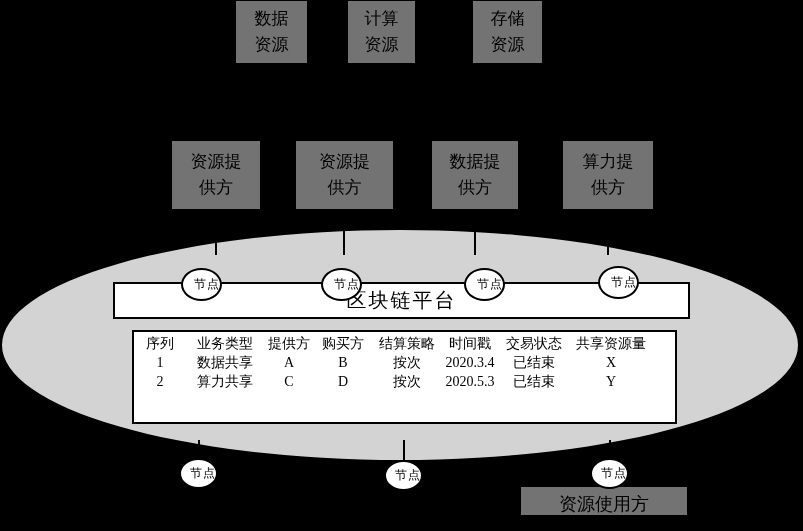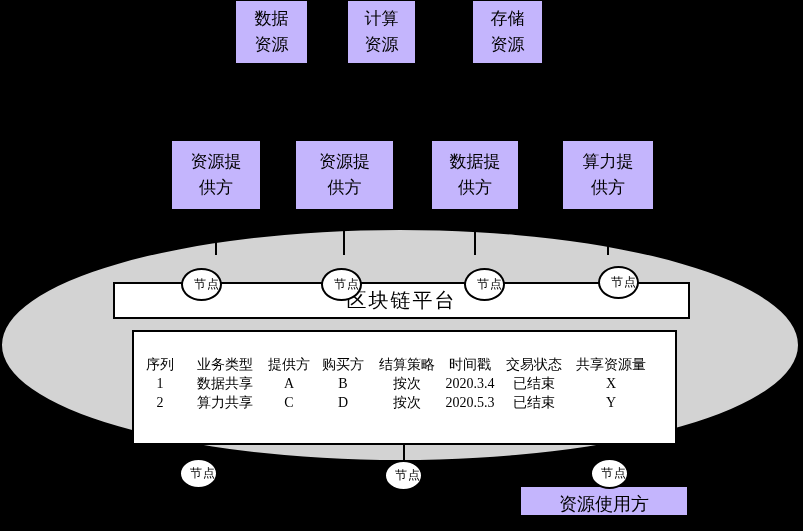--- a/index.html
+++ b/index.html
@@ -1,21 +1,21 @@
 <!DOCTYPE html>
 <html><head>
 <meta charset="utf-8">
 <style>
   html,body{margin:0;padding:0;background:#000;}
   #canvas{
     position:relative;width:803px;height:531px;background:#000;overflow:hidden;
     font-family:"Liberation Serif","DejaVu Serif",serif;color:#000;
   }
   .box{
-    position:absolute;background:#c4b5fd;color:#000;text-align:center;
+    position:absolute;background:#737373;color:#000;text-align:center;
     display:flex;flex-direction:column;justify-content:center;align-items:center;
     font-size:17px;line-height:26px;
   }
   .consumer{font-size:18px;line-height:35px;display:block;}
   .ellipse{
     position:absolute;left:0px;top:228px;width:796px;height:230px;
     background:#d3d3d3;border:2px solid #000;border-radius:50%;z-index:1;
   }
   .vline{position:absolute;width:2px;background:#000;z-index:2;}
   .node{
@@ -25,21 +25,21 @@
   }
   .platform{
     position:absolute;left:113px;top:282px;width:573px;height:33px;
     background:#fff;border:2px solid #000;z-index:2;
     display:flex;align-items:center;justify-content:center;
     font-size:20px;letter-spacing:2px;
   }
   .ledger{
     position:absolute;left:132px;top:330px;width:541px;height:88px;
     background:#fff;border:2px solid #000;z-index:2;
-    padding-top:23px;box-sizing:content-box;
+    padding-top:2px;box-sizing:content-box;
   }
   .trow{display:flex;line-height:19px;font-size:14px;}
   .tc{text-align:center;flex:0 0 auto;}
   .c0{width:52px;} .c1{width:78px;} .c2{width:50px;} .c3{width:58px;}
   .c4{width:70px;} .c5{width:56px;} .c6{width:72px;} .c7{width:82px;}
 </style>
 </head>
 <body>
 
 <div id="canvas">

